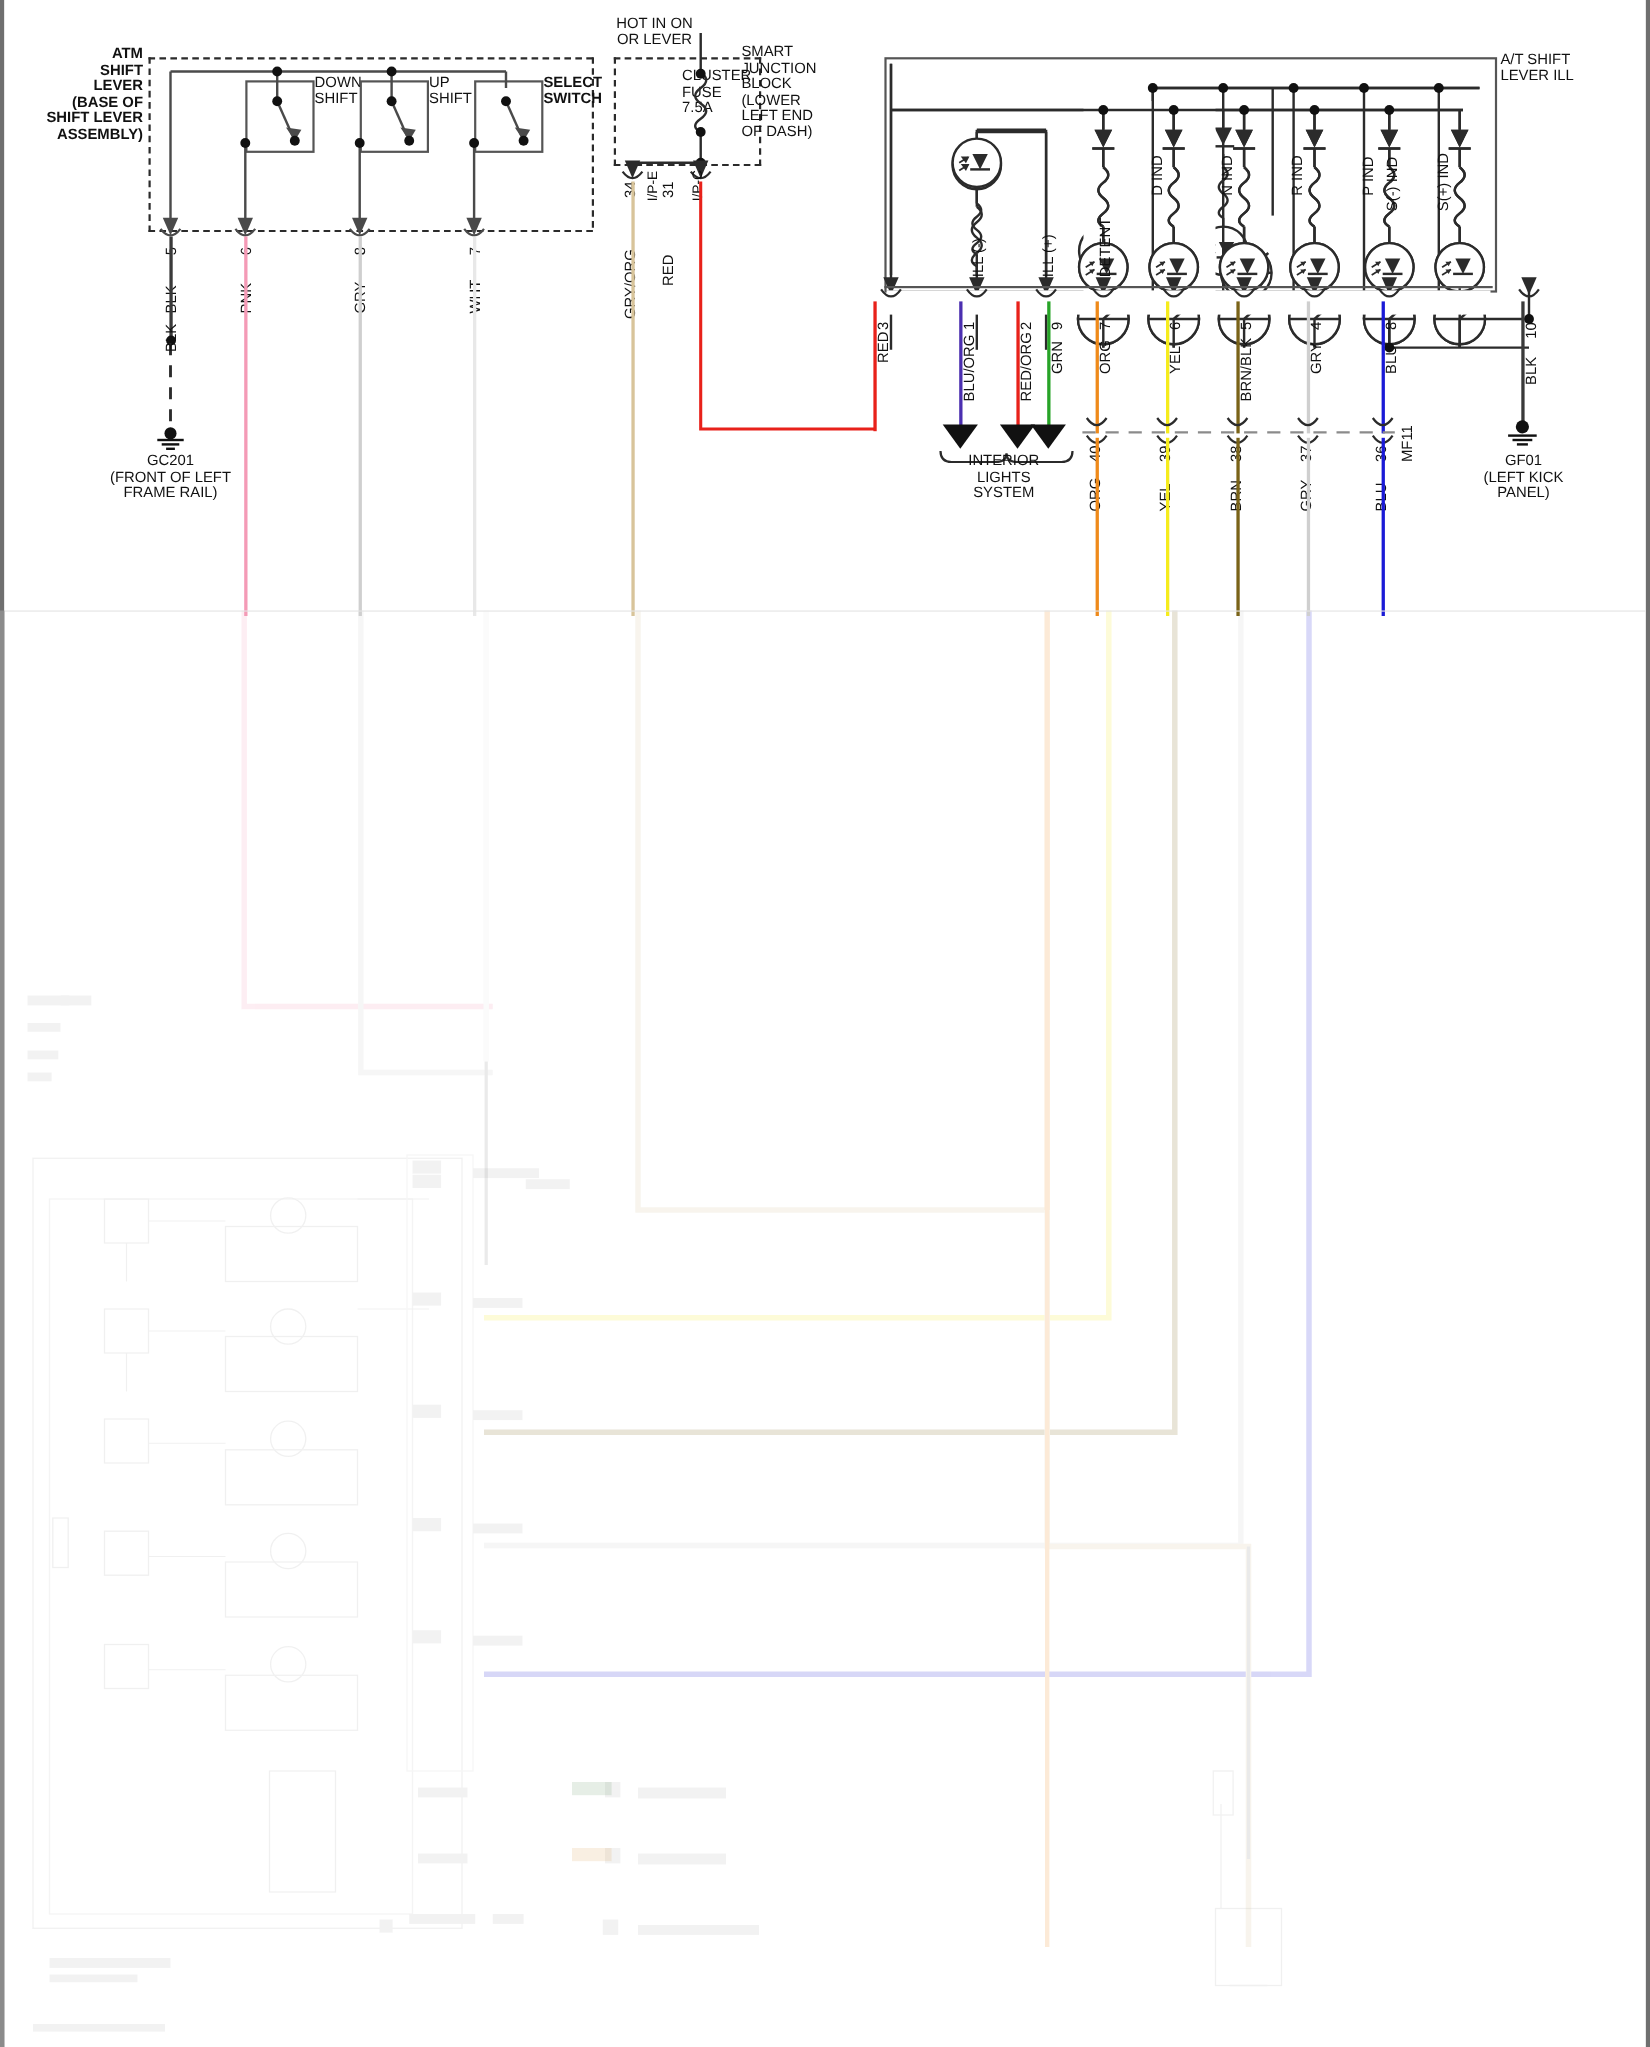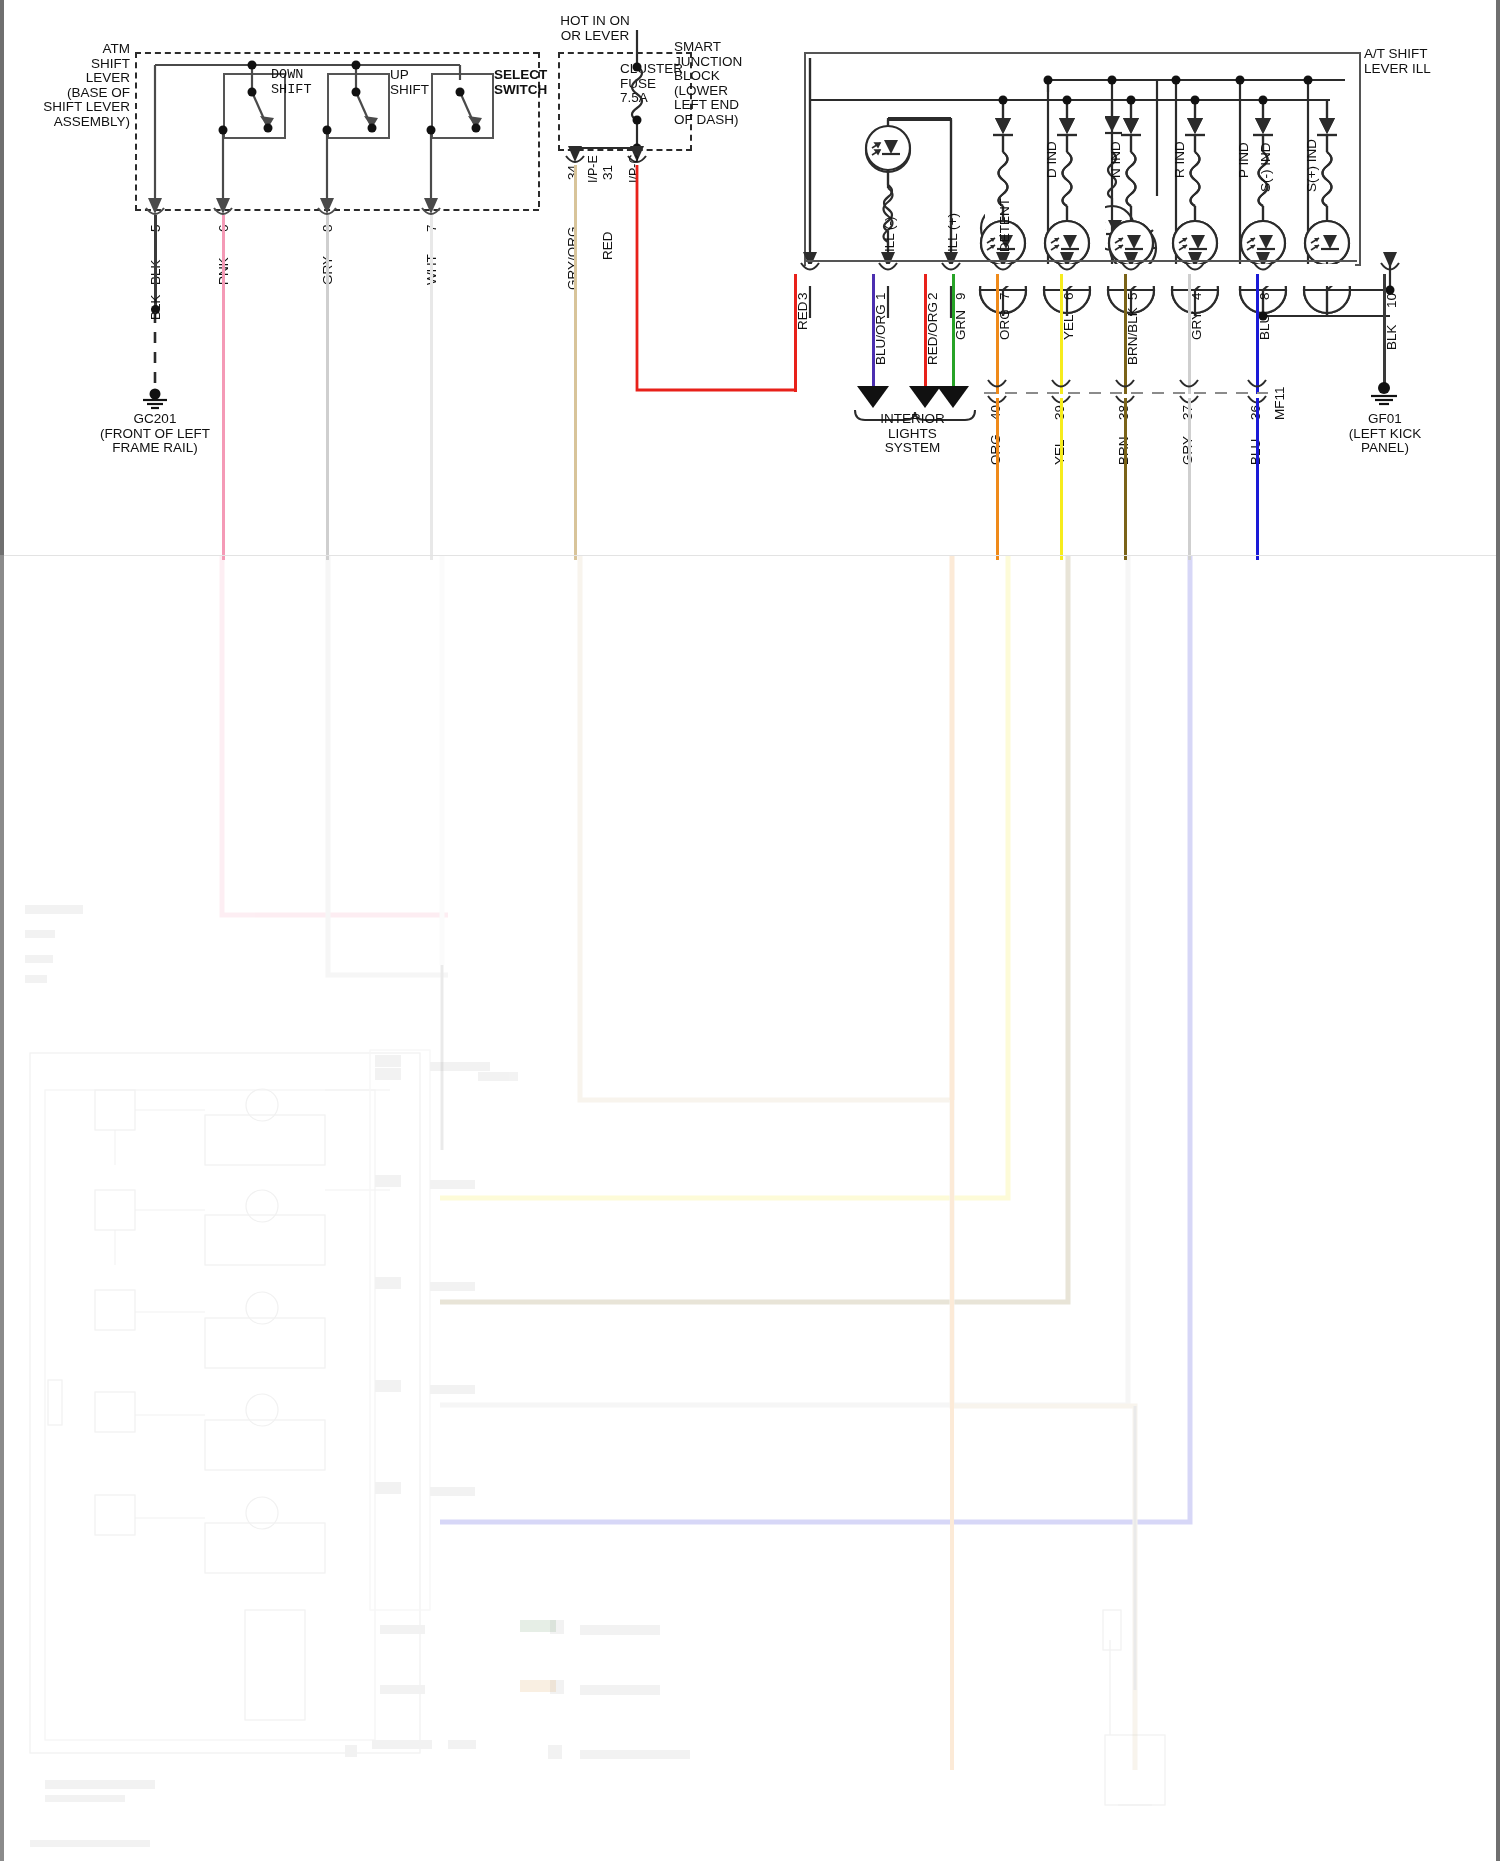--- a/index.html
+++ b/index.html
@@ -140,29 +140,29 @@
       <g fill="#e0a45a">
           <rect x="520" y="1680" width="36" height="12"></rect>
         </g>
     </svg>
   </div>
 
   <div class="dashbox" style="left:135px;top:52px;width:402px;height:155px;border-right:none;"></div>
 
   <div class="dashbox" style="left:530px;top:52px;width:8px;height:155px;border-left:none;border-top:none;border-bottom:none;"></div>
 
-  <div class="lbl r" style="left:30px;top:42px;width:100px;">ATM
+  <div class="lbl r" style="left:30px;top:42px;width:100px;font-weight:bold;">ATM
 SHIFT
 LEVER
 (BASE OF
 SHIFT LEVER
 ASSEMBLY)</div>
 
   <div class="solidbox" style="left:223px;top:73px;width:59px;height:62px;"></div>
-  <div class="lbl" style="left:271px;top:68px;width:92px;font-family:Liberation Mono, monospace;">DOWN
+  <div class="lbl" style="left:286px;top:68px;width:92px;">DOWN
 SHIFT</div>
 
   <div class="solidbox" style="left:327px;top:73px;width:59px;height:62px;"></div>
   <div class="lbl" style="left:390px;top:68px;width:70px;">UP
 SHIFT</div>
 
   <div class="solidbox" style="left:431px;top:73px;width:59px;height:62px;"></div>
   <div class="lbl" style="left:494px;top:68px;width:80px;font-weight:bold;">SELECT
 SWITCH</div>
 

